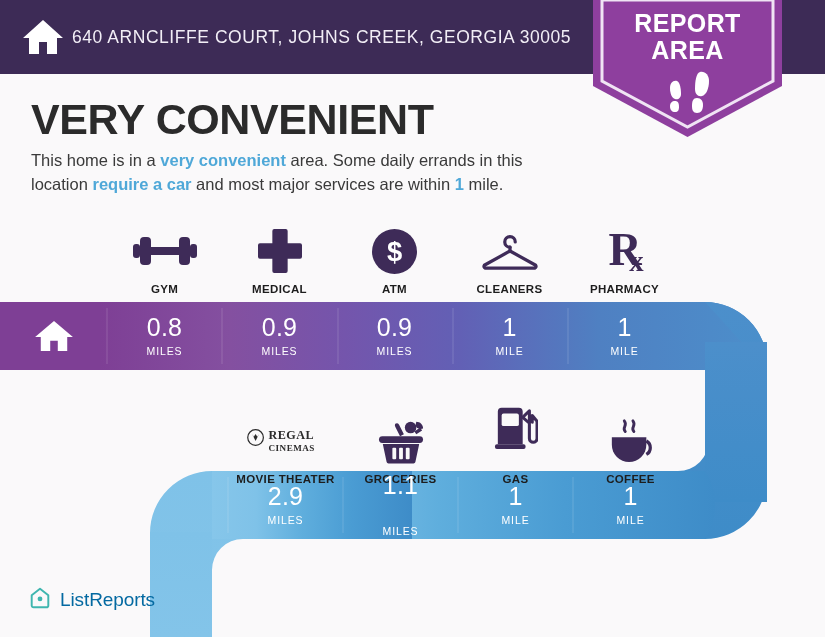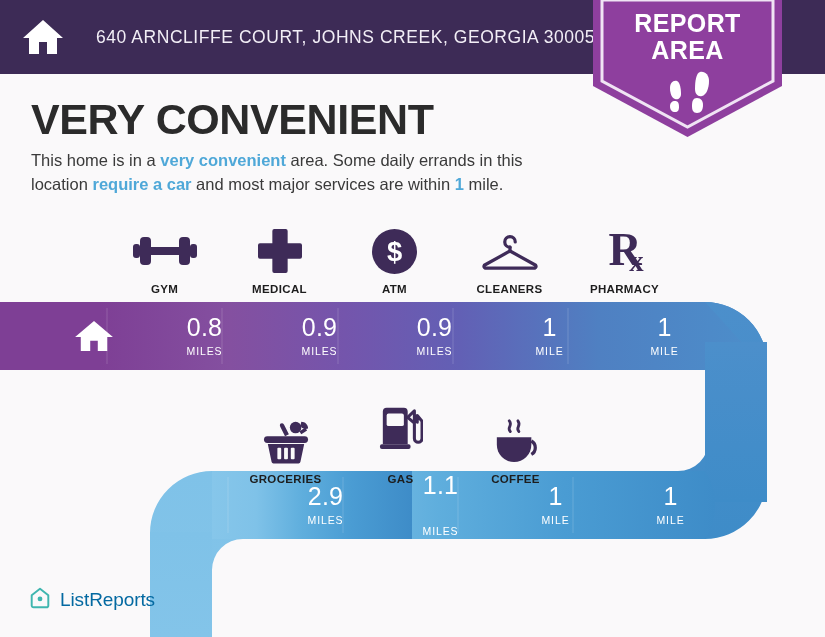--- a/index.html
+++ b/index.html
@@ -12,21 +12,21 @@
   }
   .page{position:relative;width:825px;height:637px;overflow:hidden;}
 
   
   .header{
     position:absolute;left:0;top:0;width:825px;height:74px;
     background:#3D2B56;
   }
   .header-inner{
     position:absolute;left:22px;top:0;height:74px;
-    display:flex;align-items:center;gap:32px;
+    display:flex;align-items:center;gap:8px;
   }
   .header-house{width:42px;height:38px;flex:none;}
   .address{
     color:#F2EEF6;font-size:17.5px;letter-spacing:.55px;font-weight:400;
     white-space:nowrap;
   }
 
   
   .badge{
     position:absolute;left:585px;top:-6px;width:205px;height:144px;
@@ -58,21 +58,21 @@
   .iconcell{
     display:flex;flex-direction:column;align-items:center;justify-content:flex-end;
   }
   .iconcell .glyph{height:46px;display:flex;align-items:center;justify-content:center;}
   .iconcell .cap{
     margin-top:9px;font-size:11.5px;font-weight:700;color:#1D1D1D;
     letter-spacing:.35px;white-space:nowrap;
   }
 
   
-  .valrow{position:absolute;display:flex;padding-left:40px;}
+  .valrow{position:absolute;display:flex;}
   .valcell{
     display:flex;flex-direction:column;align-items:center;justify-content:center;
     color:#fff;height:68px;position:relative;
   }
   .valcell .num{font-size:25px;font-weight:400;line-height:1;letter-spacing:.2px;}
   .valcell .unit{font-size:10.5px;font-weight:400;margin-top:5px;letter-spacing:.9px;}
   .homecell{display:flex;align-items:center;justify-content:center;height:68px;}
 
   
   .logo{
@@ -259,20 +259,31 @@
       <span class="unit">MILE</span>
     </div>
     <div class="valcell" style="width:115px;">
       <span class="num">1</span>
       <span class="unit">MILE</span>
     </div>
   </div>
 
   <div class="iconrow" style="left:228px;top:404px;">
 
+    <div class="iconcell" style="width:115px;">
+      <span class="glyph">
+        <svg viewBox="0 0 92 34" width="80" height="30">
+          <circle cx="11" cy="13" r="9" fill="none" stroke="#2B2B2B" stroke-width="1.4"></circle>
+          <path d="M7,9 l4,8 l4,-8 l-2,3 l-2,-3 l-2,3 Z" fill="#2B2B2B"></path>
+          <text x="26" y="15" font-family="Liberation Serif, serif" font-size="14" font-weight="700" fill="#2B2B2B" letter-spacing="0.5">REGAL</text>
+          <text x="26" y="28" font-family="Liberation Serif, serif" font-size="10.5" font-weight="700" fill="#2B2B2B" letter-spacing="0.5">CINEMAS</text>
+        </svg>
+      </span>
+      <span class="cap">MOVIE THEATER</span>
+    </div>
 
     <div class="iconcell" style="width:115px;">
       <span class="glyph">
         <svg viewBox="0 0 52 48" width="50" height="46" fill="#3E2B58">
           <path d="M20,6 a3,3 0 0 1 4,1 l5,10 l-4,2 l-5,-10 a3,3 0 0 1 0,-3 Z"></path>
           <circle cx="36" cy="10" r="6"></circle>
           <path d="M42,4 c4,0 7,3 7,7 c-3,1 -6,0 -8,-3 Z"></path>
           <path d="M40,14 l6,-4 l2,3 l-6,4 Z"></path>
           <rect x="3" y="19" width="46" height="7" rx="3.5"></rect>
           <path d="M7,27 h38 l-4,19 a2,2 0 0 1 -2,1.5 h-26 a2,2 0 0 1 -2,-1.5 Z"></path>

